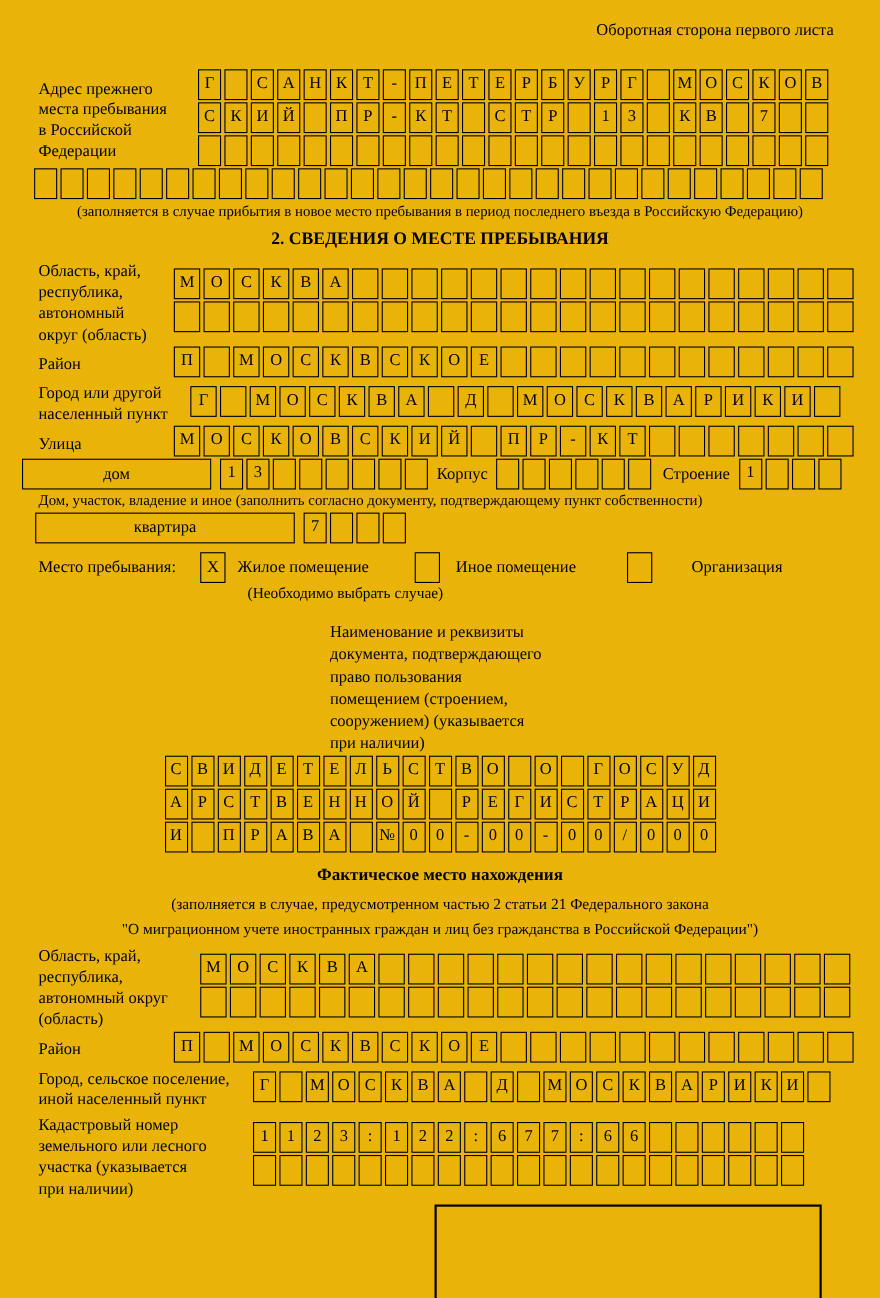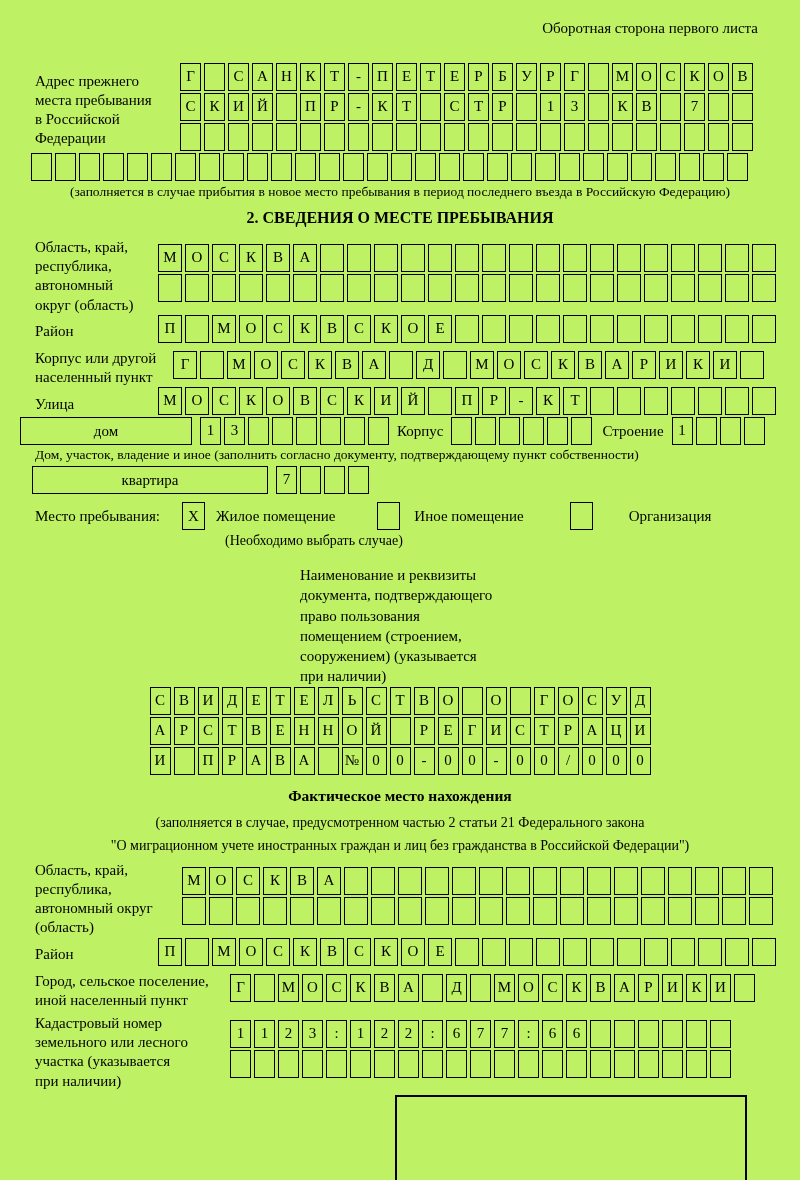--- a/index.html
+++ b/index.html
@@ -1,19 +1,19 @@
 <!DOCTYPE html>
 <html><head>
 <meta charset="utf-8">
 <style>
   * { margin:0; padding:0; box-sizing:border-box; }
   html,body { background:#fff; }
   .page {
     width:800px; height:1180px; margin:0 auto; position:relative;
-    background:#bef264; color:#000;
+    background:#eab308; color:#000;
     font-family:"Liberation Serif", serif;
     padding:12px 20px 0 20px; overflow:hidden;
   }
   .header-note { text-align:right; font-size:15px; padding-right:22px; margin-top:8px; }
 
   .block { display:flex; align-items:center; }
   .label { font-size:15px; line-height:1.28; white-space:pre-line; padding-top:4px; flex:none; }
   .cells-col { display:flex; flex-direction:column; }
 
   .cells { display:flex; gap:3px; margin-bottom:2px; }
@@ -260,21 +260,21 @@
         <div class="cell"></div>
         <div class="cell"></div>
         <div class="cell"></div>
         <div class="cell"></div>
         <div class="cell"></div>
         <div class="cell"></div>
       </div>
   </div>
 
   <div class="block">
-    <div class="label" style="width:153px; padding-left:15px;">Корпус или другой
+    <div class="label" style="width:153px; padding-left:15px;">Город или другой
 населенный пункт</div>
     <div class="cells">
         <div class="cell">Г</div>
         <div class="cell"></div>
         <div class="cell">М</div>
         <div class="cell">О</div>
         <div class="cell">С</div>
         <div class="cell">К</div>
         <div class="cell">В</div>
         <div class="cell">А</div>

